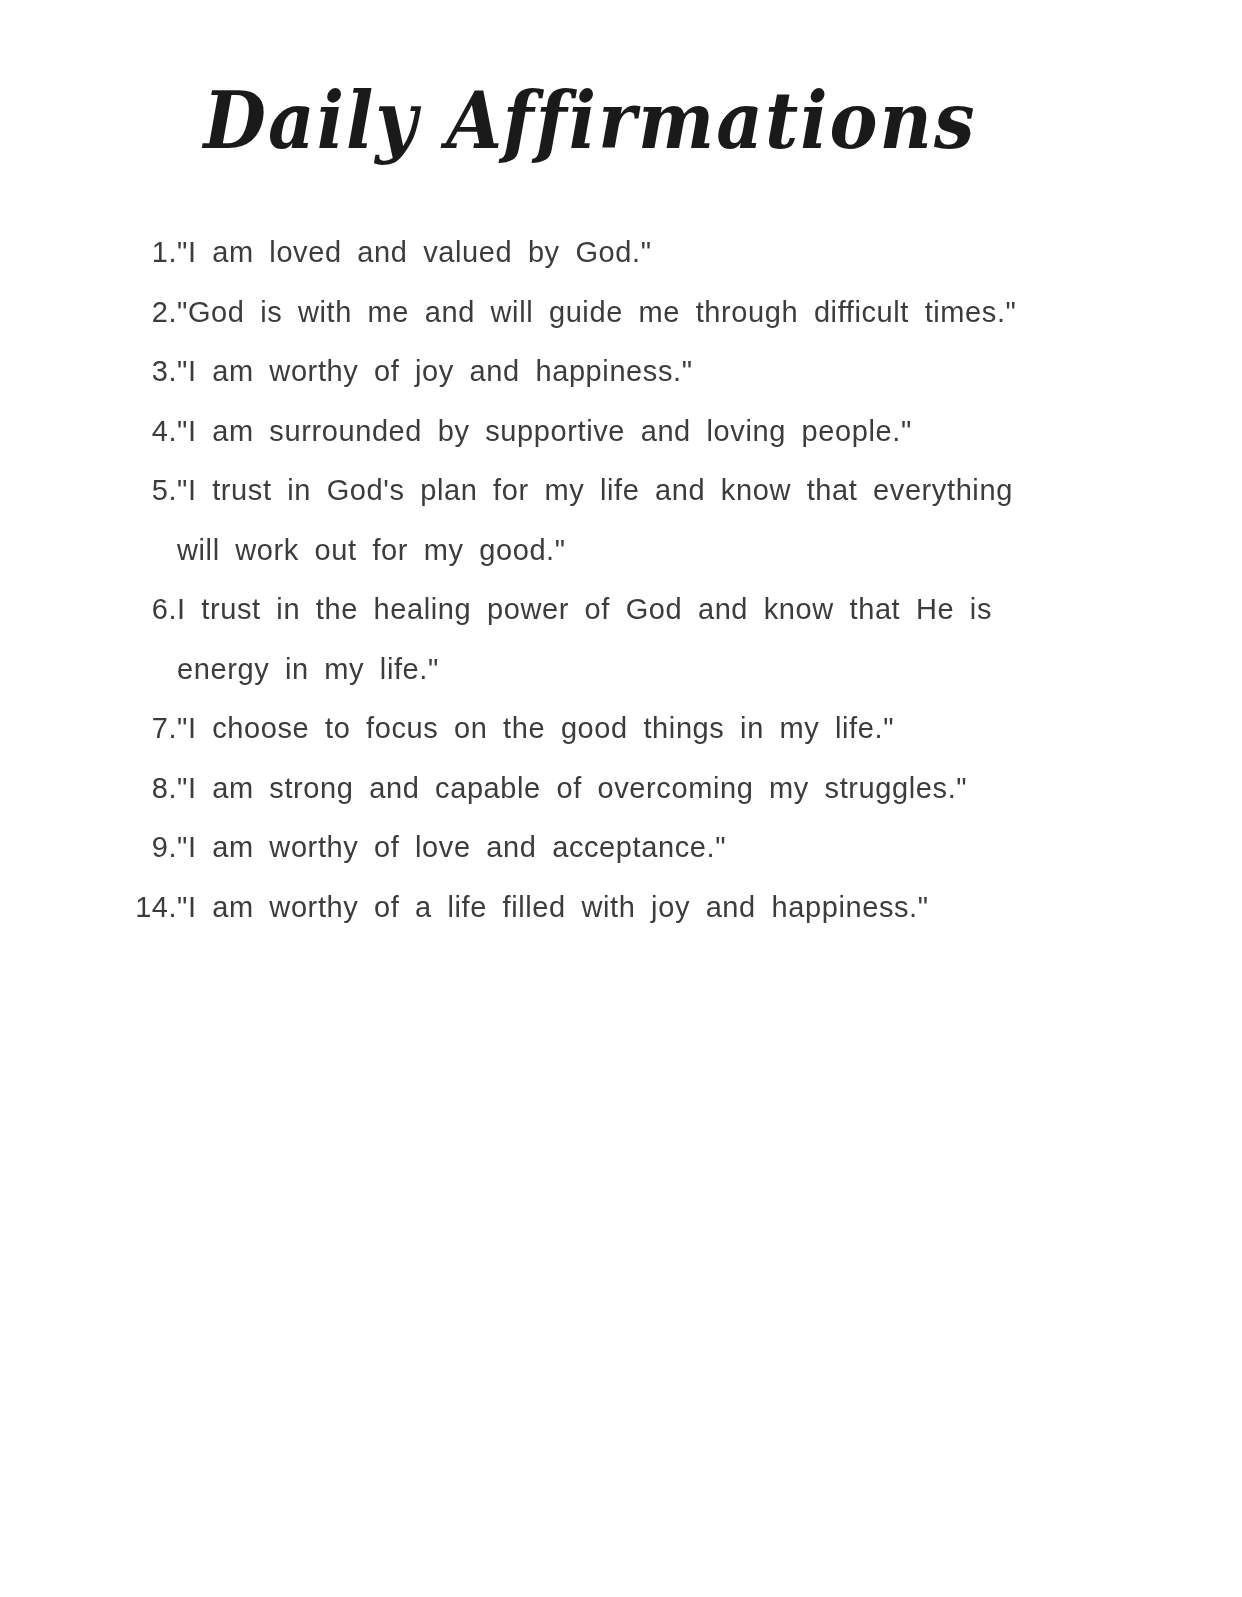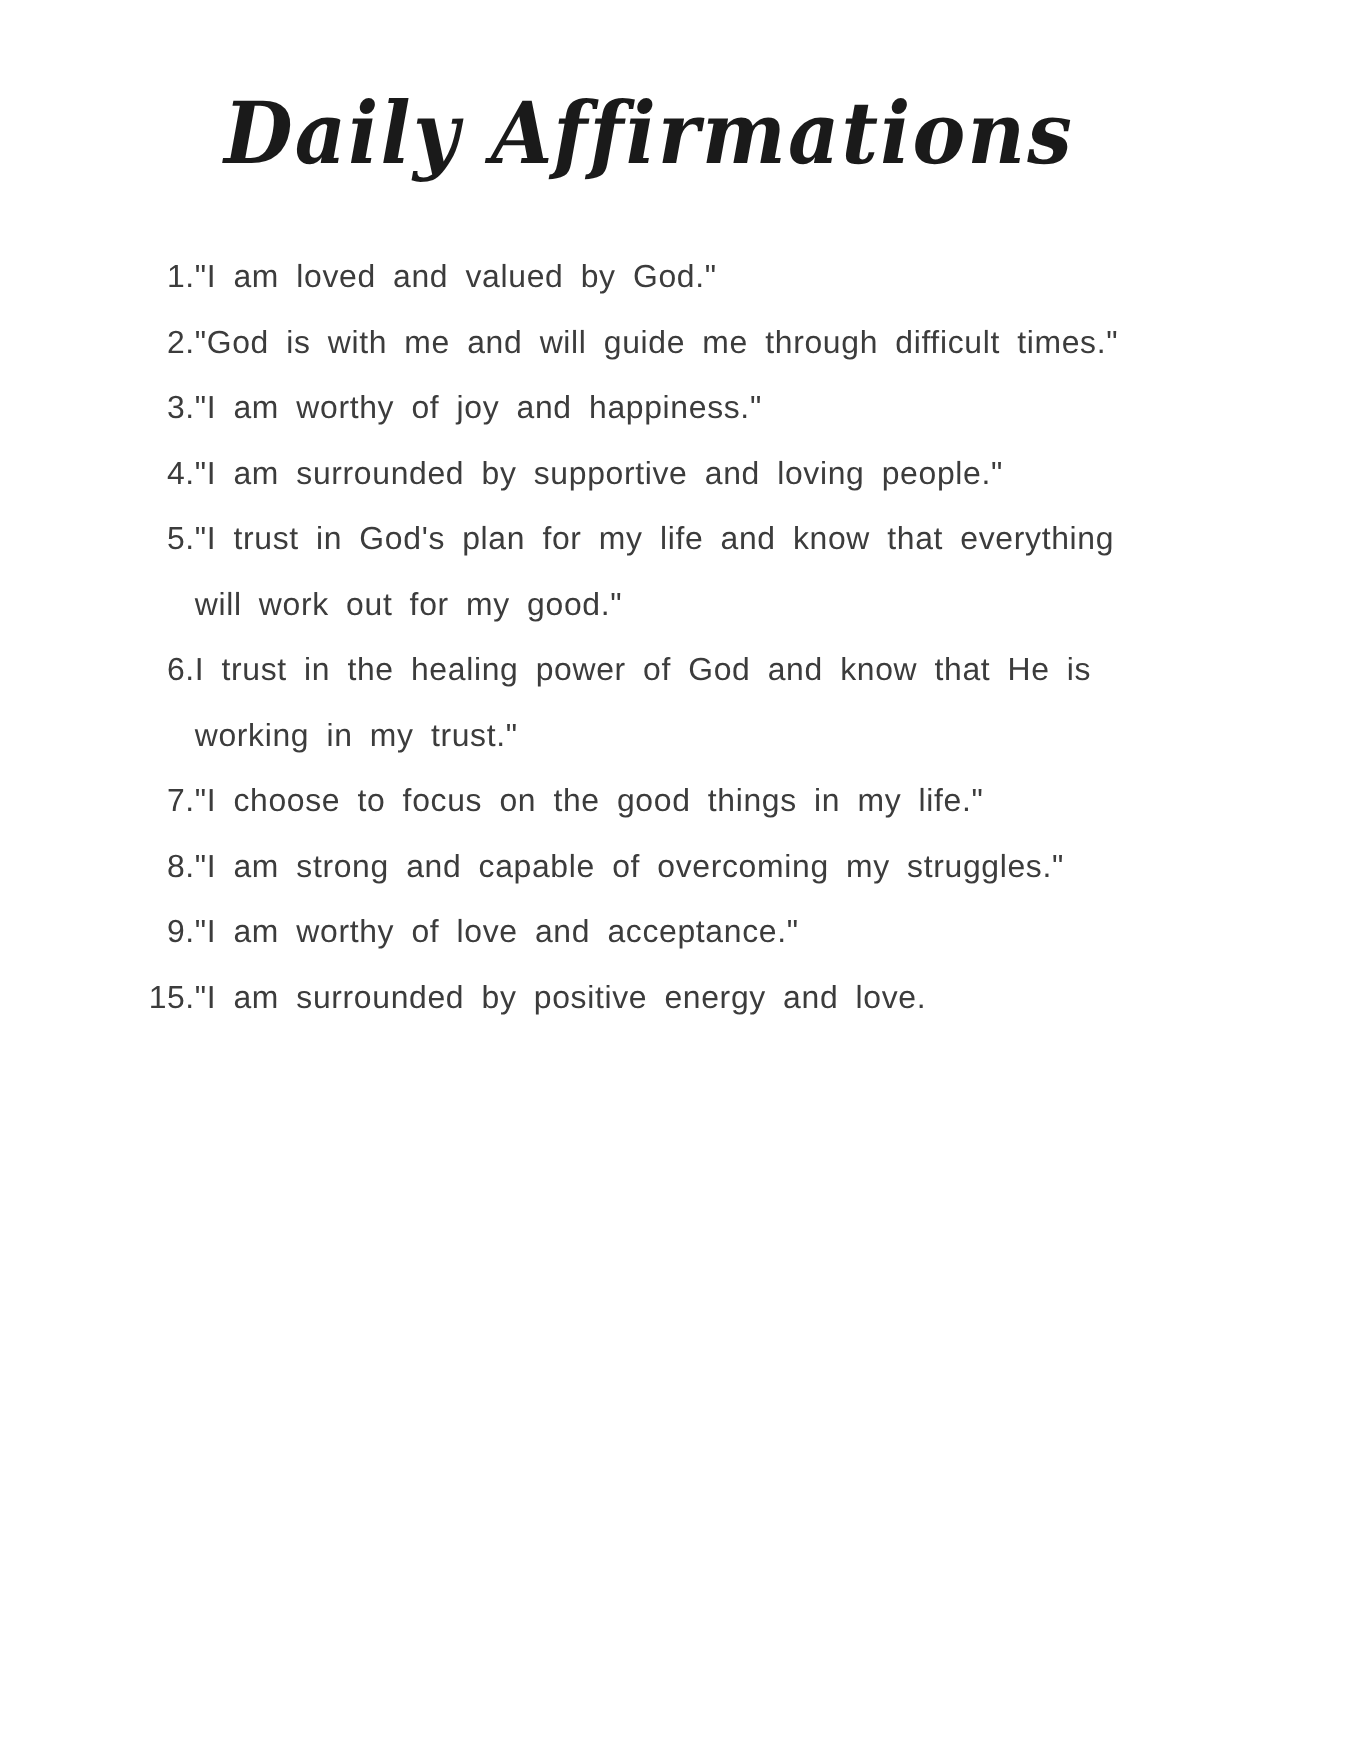--- a/index.html
+++ b/index.html
@@ -90,35 +90,35 @@
     <li>
       <span class="num">4.</span>
       <span class="text">"I am surrounded by supportive and loving people."</span>
     </li>
     <li>
       <span class="num">5.</span>
       <span class="text">"I trust in God's plan for my life and know that everything will work out for my good."</span>
     </li>
     <li>
       <span class="num">6.</span>
-      <span class="text">I trust in the healing power of God and know that He is working in my trust."</span>
+      <span class="text">I trust in the healing power of God and know that He is energy in my life."</span>
     </li>
     <li>
       <span class="num">7.</span>
       <span class="text">"I choose to focus on the good things in my life."</span>
     </li>
     <li>
       <span class="num">8.</span>
       <span class="text">"I am strong and capable of overcoming my struggles."</span>
     </li>
     <li>
       <span class="num">9.</span>
       <span class="text">"I am worthy of love and acceptance."</span>
     </li>
     <li>
-      <span class="num">15.</span>
-      <span class="text">"I am surrounded by positive energy and love.</span>
+      <span class="num">14.</span>
+      <span class="text">"I am worthy of a life filled with joy and happiness."</span>
     </li>
   </ol>
 
   <div class="brand-circle"></div>
 
 </div>
 
 </body></html>

